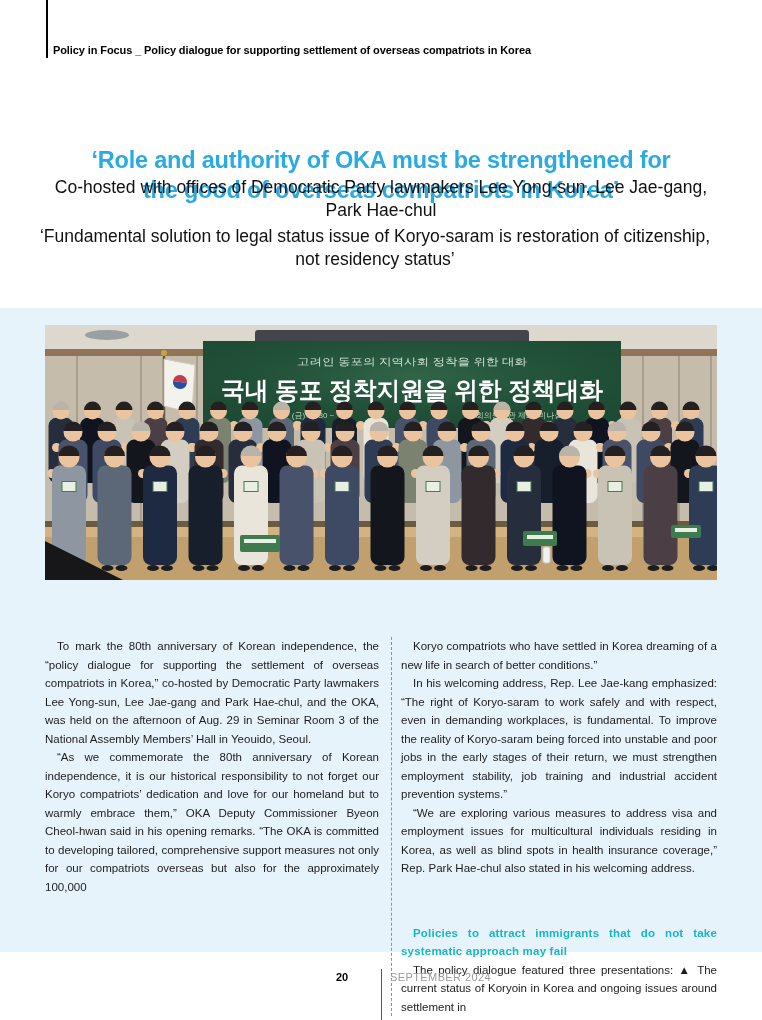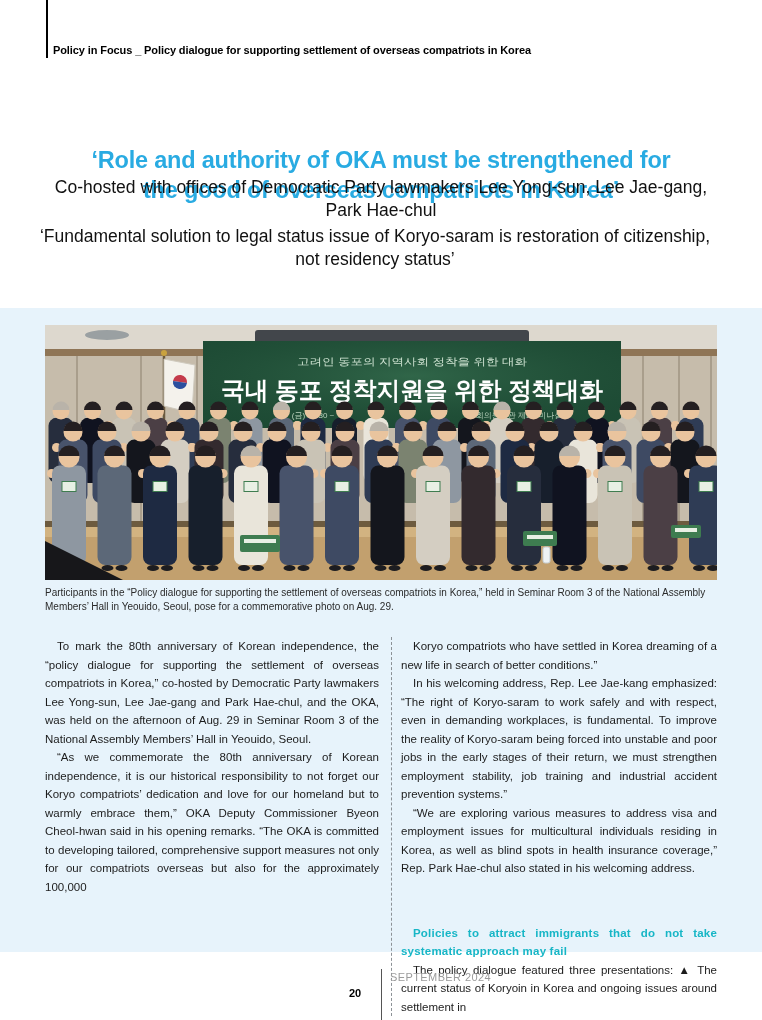--- a/index.html
+++ b/index.html
@@ -20,21 +20,21 @@
   .photo{position:absolute;left:45px;top:325px;width:672px;height:255px;overflow:hidden;background:#c6bcab;}
   .caption{position:absolute;left:45px;top:586px;width:674px;font-size:10px;line-height:13.5px;color:#2b2b2b;}
 
   .columns{position:absolute;left:45px;top:637px;width:672px;display:flex;}
   .col1{width:334px;}
   .col2{width:316px;}
   .col-divider{border-left:1px dashed #8c9196;margin-left:12px;margin-right:9px;}
   .columns p{margin:0;font-size:11.5px;line-height:18.5px;text-align:justify;text-indent:12px;color:#1c1c1c;}
   .teal-subhead{font-weight:bold;font-size:13px;line-height:20.5px;text-align:justify;letter-spacing:.2px;margin:12px 0 4px 0;}
 
-  .footer-pageno{position:absolute;left:336px;top:971px;width:38px;text-align:center;font-size:11px;font-weight:bold;color:#000;margin-top:16px;}
+  .footer-pageno{position:absolute;left:336px;top:971px;width:38px;text-align:left;font-size:11px;font-weight:bold;color:#000;}
   .footer-rule{position:absolute;left:381px;top:969px;width:1px;height:51px;background:#555;}
   .footer-issue{position:absolute;left:390px;top:971px;font-size:11px;color:#9b9b9b;letter-spacing:.4px;}
 </style>
 </head>
 <body>
 
 <div id="page">
 
   <div class="kicker-rule"></div>
   <div class="kicker">Policy in Focus _ Policy dialogue for supporting settlement of overseas compatriots in Korea</div>
@@ -344,21 +344,20 @@
         <rect x="478" y="206" width="34" height="15" rx="2" fill="#3e7c50"></rect>
           <rect x="482" y="210" width="26" height="4" fill="#e8f0e4"></rect>
         <rect x="626" y="200" width="30" height="13" rx="2" fill="#3e7c50"></rect>
           <rect x="630" y="203" width="22" height="4" fill="#e8f0e4"></rect>
       </g>
       <rect x="498" y="222" width="7" height="16" rx="2" fill="#eef2f4" stroke="#c3ccd1"></rect>
       <polygon points="0,216 78,255 0,255" fill="#17171a"></polygon>
     </svg>
   </div>
 
-  <div class="caption">Participants in the “Policy dialogue for supporting the settlement of overseas compatriots in Korea,” held in Seminar Room 3 of the National Assembly Members’ Hall in Yeouido, Seoul, pose for a commemorative photo on Aug. 29.</div>
 
   <div class="columns">
     <div class="col1">
       <p>To mark the 80th anniversary of Korean independence, the “policy dialogue for supporting the settlement of overseas compatriots in Korea,” co-hosted by Democratic Party lawmakers Lee Yong-sun, Lee Jae-gang and Park Hae-chul, and the OKA, was held on the afternoon of Aug. 29 in Seminar Room 3 of the National Assembly Members’ Hall in Yeouido, Seoul.</p>
       <p>“As we commemorate the 80th anniversary of Korean independence, it is our historical responsibility to not forget our Koryo compatriots’ dedication and love for our homeland but to warmly embrace them,” OKA Deputy Commissioner Byeon Cheol-hwan said in his opening remarks. “The OKA is committed to developing tailored, comprehensive support measures not only for our compatriots overseas but also for the approximately 100,000</p>
     </div>
     <div class="col-divider"></div>
     <div class="col2">
       <p>Koryo compatriots who have settled in Korea dreaming of a new life in search of better conditions.”</p>
       <p>In his welcoming address, Rep. Lee Jae-kang emphasized: “The right of Koryo-saram to work safely and with respect, even in demanding workplaces, is fundamental. To improve the reality of Koryo-saram being forced into unstable and poor jobs in the early stages of their return, we must strengthen employment stability, job training and industrial accident prevention systems.”</p>

